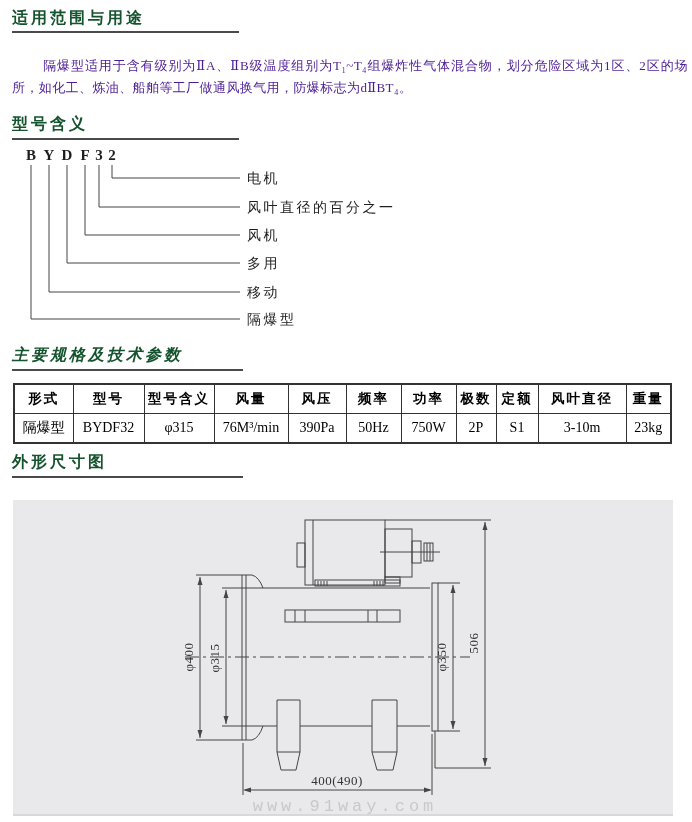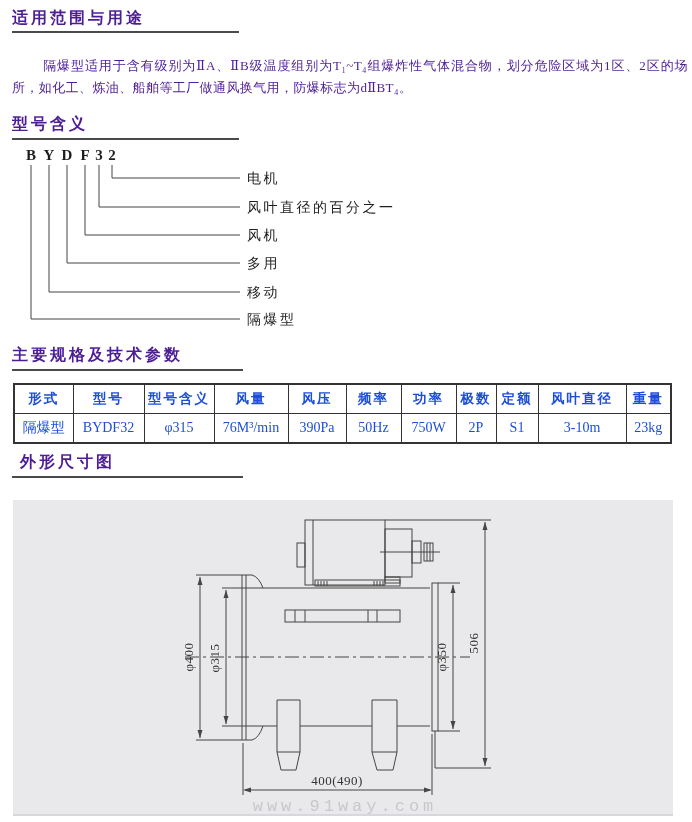--- a/index.html
+++ b/index.html
@@ -4,34 +4,34 @@
 <style>
   html,body{margin:0;padding:0;}
   body{
     width:692px;height:822px;position:relative;overflow:hidden;
     background:#ffffff;color:#222;
     font-family:"Liberation Serif","DejaVu Serif",serif;
     -webkit-font-smoothing:antialiased;
   }
   .abs{position:absolute;}
   .heading{
-    font-size:16px;font-weight:600;letter-spacing:3px;color:#4c1d95;
+    font-size:16px;font-weight:600;letter-spacing:3px;color:#14532d;
     font-family:"Liberation Sans","DejaVu Sans",sans-serif;
     white-space:nowrap;
   }
   .rule{
     height:0;border-top:2px solid #4a4a4a;
   }
   .para{
     width:676px;font-size:13px;line-height:22px;letter-spacing:0.4px;
     text-indent:2.4em;text-align:justify;color:#4c1d95;
   }
   table.specs{
     border-collapse:collapse;table-layout:fixed;
-    font-size:14px;color:#1d4ed8;padding-left:32px;
+    font-size:14px;color:#000000;padding-left:32px;
   }
   table.specs th,table.specs td{
     border:1px solid #333;text-align:center;vertical-align:middle;
     height:28px;padding:0 1px;overflow:hidden;white-space:nowrap;
   }
   table.specs th{
     font-weight:600;letter-spacing:2px;
     font-family:"Liberation Sans","DejaVu Sans",sans-serif;font-size:13.5px;
   }
   table.specs{border:2px solid #333;}
@@ -81,21 +81,21 @@
   <g>
     <text class="model-label" x="247" y="41">电机</text>
     <text class="model-label" x="247" y="70">风叶直径的百分之一</text>
     <text class="model-label" x="247" y="98">风机</text>
     <text class="model-label" x="247" y="126">多用</text>
     <text class="model-label" x="247" y="155">移动</text>
     <text class="model-label" x="247" y="182">隔爆型</text>
   </g>
 </svg>
 
-<div class="abs heading" style="left:12px;top:345px;">主要规格及技术参数</div>
+<div class="abs heading" style="left:12px;top:345px;font-style:italic;">主要规格及技术参数</div>
 <div class="abs rule" style="left:12px;top:369px;width:231px;"></div>
 
 <table class="specs abs" style="left:13px;top:383px;width:657px;">
   <colgroup>
     <col style="width:59px">
       <col style="width:71px">
       <col style="width:70px">
     <col style="width:74px">
       <col style="width:58px">
       <col style="width:55px">
@@ -128,21 +128,21 @@
     <td>50Hz</td>
     <td>750W</td>
     <td>2P</td>
     <td>S1</td>
     <td>3-10m</td>
     <td>23kg</td>
   </tr>
 </tbody>
   </table>
 
-<div class="abs heading" style="left:20px;top:452px;">外形尺寸图</div>
+<div class="abs heading" style="left:12px;top:452px;">外形尺寸图</div>
 <div class="abs rule" style="left:12px;top:476px;width:231px;"></div>
 
 <div class="abs graybox" style="left:13px;top:500px;width:660px;height:314px;">
 <svg width="660" height="314" viewBox="0 0 660 314">
 
   <g class="dwg-line">
     <rect x="292" y="20" width="80" height="65"></rect>
     <line x1="300" y1="20" x2="300" y2="85"></line>
     <rect x="284" y="43" width="8" height="24"></rect>
     <rect x="372" y="29" width="27" height="48"></rect>

